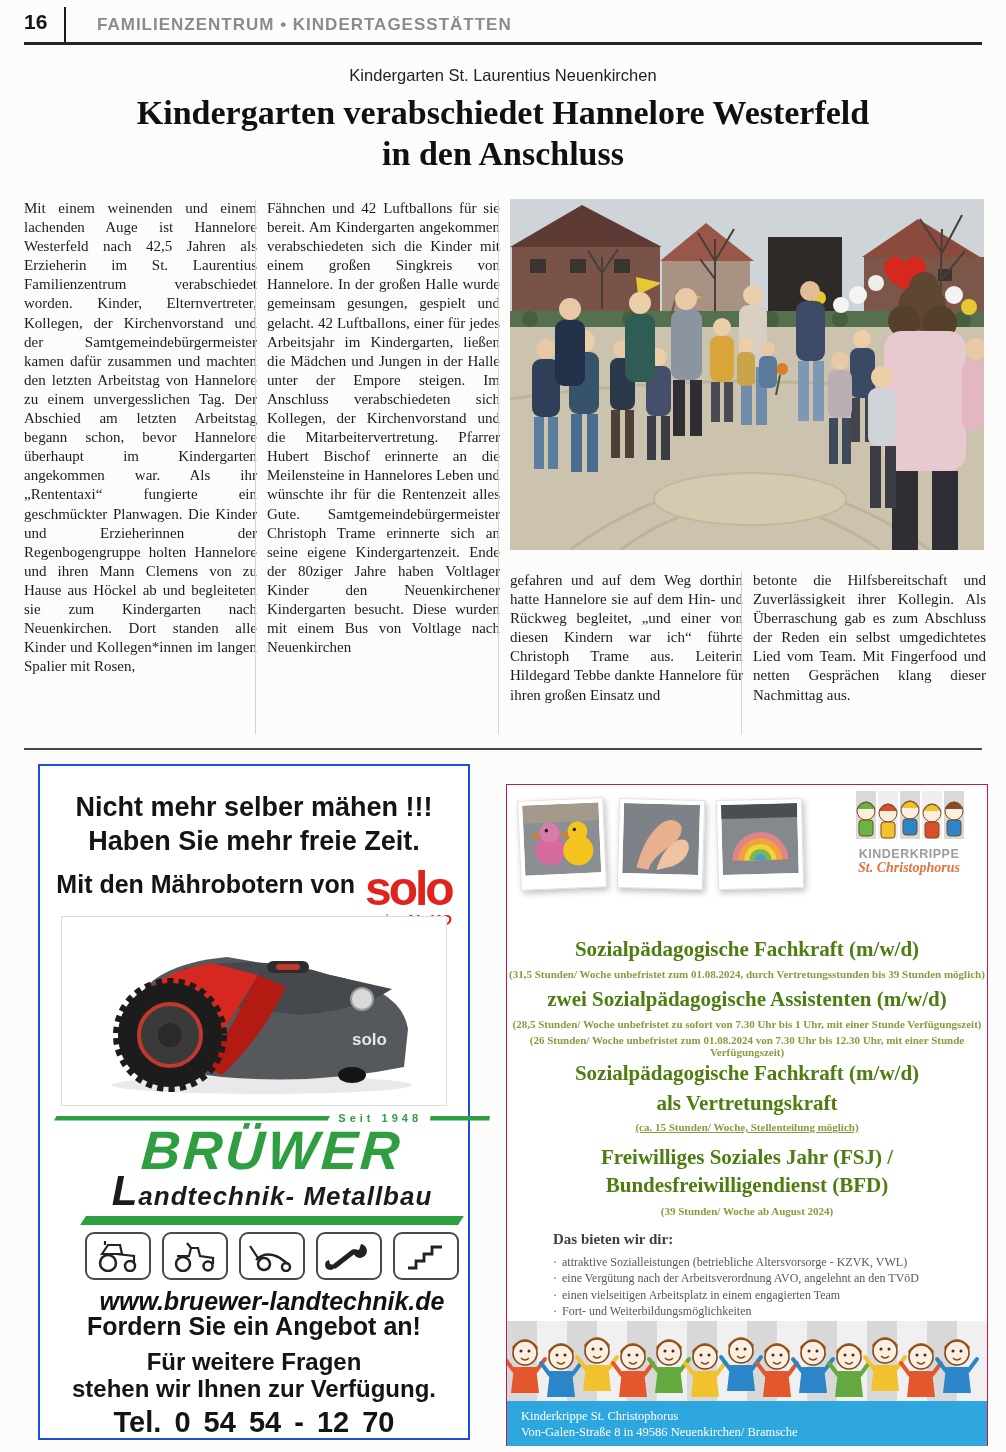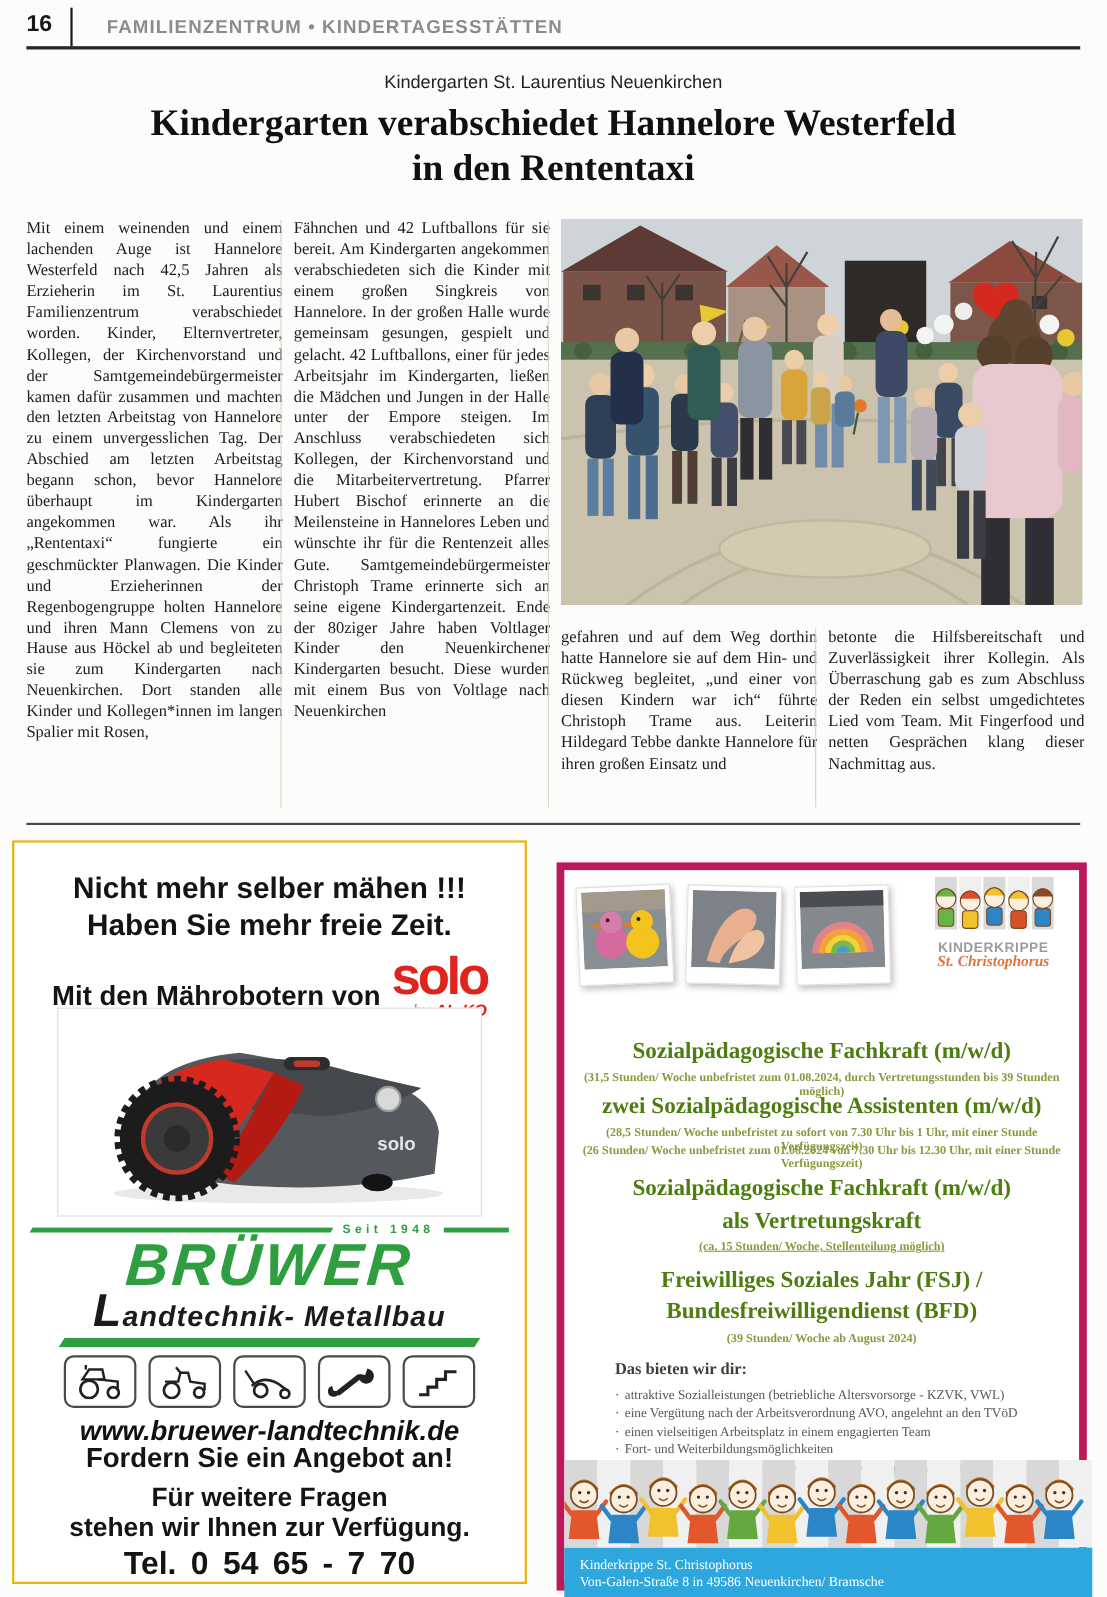--- a/index.html
+++ b/index.html
@@ -24,25 +24,25 @@
   .col4{left:753px;top:571px;height:164px;}
   .col::first-line{}
   .vsep{position:absolute;width:1px;background:#d4d4d0;}
   .sep1{left:255px;top:200px;height:534px;}
   .sep2{left:498px;top:200px;height:534px;}
   .sep3{left:741px;top:571px;height:163px;}
   .photo{position:absolute;left:510px;top:199px;width:474px;height:351px;overflow:hidden;background:#cdd3d6;}
   .mid-rule{position:absolute;left:24px;top:748px;width:958px;height:2px;background:#494949;}
 
   
-  .ad-left{position:absolute;left:11px;top:764px;width:468px;height:676px;background:#fff;border:2px solid #eab308;box-sizing:border-box;}
+  .ad-left{position:absolute;left:38px;top:764px;width:432px;height:676px;background:#fff;border:2px solid #1d4ed8;box-sizing:border-box;}
   .al-h1{position:absolute;left:0;top:26px;width:100%;text-align:center;font:bold 27px "Liberation Sans",sans-serif;}
   .al-h2{position:absolute;left:0;top:60px;width:100%;text-align:center;font:bold 27px "Liberation Sans",sans-serif;}
   .al-lead{position:absolute;left:0;top:102px;width:100%;display:flex;justify-content:center;align-items:flex-start;gap:10px;}
-  .al-lead-text{font:bold 25px "Liberation Sans",sans-serif;margin-top:24px;}
+  .al-lead-text{font:bold 25px "Liberation Sans",sans-serif;margin-top:2px;}
   .solo-wrap{display:flex;flex-direction:column;align-items:flex-end;}
   .solo{font:bold 48px/42px "Liberation Sans",sans-serif;color:#e0231c;letter-spacing:-3px;}
   .byalko{font:italic 15px "Liberation Sans",sans-serif;color:#8a8a8a;margin-top:1px;}
   .byalko b{color:#e0231c;font-style:italic;letter-spacing:0;}
   .mower-frame{position:absolute;left:50%;top:150px;transform:translateX(-50%);width:384px;height:188px;border:1px solid #dcdcdc;background:#fff;}
   .bruewer{position:absolute;left:14px;top:346px;width:436px;height:186px;text-align:center;}
   .bw-top{display:flex;align-items:center;gap:8px;height:12px;}
   .bw-topbar{flex:1;height:5px;background:#2f9e41;clip-path:polygon(1% 0,100% 0,99% 100%,0 100%);}
   .bw-seit{font:bold 11px "Liberation Sans",sans-serif;color:#2f9e41;letter-spacing:4px;white-space:nowrap;}
   .bw-name{font:italic 900 54px/52px "Liberation Sans",sans-serif;color:#2f9e41;letter-spacing:3px;transform:skewX(-4deg);}
@@ -51,21 +51,21 @@
   .bw-bar{height:9px;width:88%;margin:5px auto 7px;background:#2f9e41;clip-path:polygon(1.5% 0,100% 0,98.5% 100%,0 100%);}
   .bw-icons{display:flex;justify-content:center;gap:11px;}
   .bw-ic{width:62px;height:44px;border:2px solid #4a4a4a;border-radius:9px;display:flex;align-items:center;justify-content:center;background:#fff;}
   .bw-web{margin-top:7px;font:italic bold 25px "Liberation Sans",sans-serif;color:#111;}
   .al-cta{position:absolute;left:0;top:546px;width:100%;text-align:center;font:bold 25px "Liberation Sans",sans-serif;}
   .al-n1{position:absolute;left:0;top:582px;width:100%;text-align:center;font:bold 24px "Liberation Sans",sans-serif;}
   .al-n2{position:absolute;left:0;top:609px;width:100%;text-align:center;font:bold 24px "Liberation Sans",sans-serif;}
   .al-tel{position:absolute;left:0;top:640px;width:100%;text-align:center;font:bold 29px "Liberation Sans",sans-serif;word-spacing:5px;}
 
   
-  .ad-right{position:absolute;left:506px;top:784px;width:482px;height:662px;background:#fff;border:7px solid #be185d;box-sizing:border-box;}
+  .ad-right{position:absolute;left:506px;top:784px;width:482px;height:662px;background:#fff;border:1px solid #be185d;box-sizing:border-box;}
   .polaroids{position:absolute;left:12px;top:14px;display:flex;gap:13px;}
   .polaroid{width:86px;height:90px;background:#fff;border:1px solid #e0e0e0;box-shadow:2px 3px 6px rgba(0,0,0,.25);padding:4px 4px 12px;box-sizing:border-box;}
   .p1{transform:rotate(-2.5deg);}
   .p2{transform:rotate(1.5deg);}
   .p3{transform:rotate(-1.5deg);}
   .kk-logo{position:absolute;right:22px;top:6px;width:112px;text-align:center;}
   .kk-l1{font:bold 12.5px "Liberation Sans",sans-serif;color:#9c9c9c;letter-spacing:.5px;}
   .kk-l2{font:italic bold 14px "Liberation Serif",serif;color:#e0743c;margin-top:-1px;}
   .jt{position:absolute;left:0;width:100%;text-align:center;font:bold 21px "Liberation Serif",serif;color:#4d7c0f;}
   .js{position:absolute;left:0;width:100%;text-align:center;font:bold 11px "Liberation Serif",serif;color:#8d983e;}
@@ -83,21 +83,21 @@
 <div class="page">
 
   <div class="hdr-num">16</div>
   <div class="hdr-vbar"></div>
   <div class="hdr-title">FAMILIENZENTRUM • KINDERTAGESSTÄTTEN</div>
   <div class="hdr-rule"></div>
 
   <div class="kicker">Kindergarten St. Laurentius Neuenkirchen</div>
   <div class="headline">
     <div>Kindergarten verabschiedet  Hannelore Westerfeld</div>
-    <div>in den Rententaxi</div>
+    <div>in den Anschluss</div>
   </div>
 
   <div class="col col1">Mit einem weinenden und einem lachenden Auge ist Hannelore Westerfeld nach 42,5 Jahren als Erzieherin im St. Laurentius Familienzentrum verabschiedet worden. Kinder, Elternvertreter, Kollegen, der Kirchenvorstand und der Samtgemeindebürgermeister kamen dafür zusammen und machten den letzten Arbeitstag von Hannelore zu einem unvergesslichen Tag. Der Abschied am letzten Arbeitstag begann schon, bevor Hannelore überhaupt im Kindergarten angekommen war. Als ihr „Rententaxi“ fungierte ein geschmückter Planwagen. Die Kinder und Erzieherinnen der Regenbogengruppe holten Hannelore und ihren Mann Clemens von zu Hause aus Höckel ab und begleiteten sie zum Kindergarten nach Neuenkirchen. Dort standen alle Kinder und Kollegen*innen im langen Spalier mit Rosen,</div>
   <div class="col col2">Fähnchen und 42 Luftballons für sie bereit. Am Kindergarten angekommen verabschiedeten sich die Kinder mit einem großen Singkreis von Hannelore. In der großen Halle wurde gemeinsam gesungen, gespielt und gelacht. 42 Luftballons, einer für jedes Arbeitsjahr im Kindergarten, ließen die Mädchen und Jungen in der Halle unter der Empore steigen. Im Anschluss verabschiedeten sich Kollegen, der Kirchenvorstand und die Mitarbeitervertretung. Pfarrer Hubert Bischof erinnerte an die Meilensteine in Hannelores Leben und wünschte ihr für die Rentenzeit alles Gute. Samtgemeindebürgermeister Christoph Trame erinnerte sich an seine eigene Kindergartenzeit. Ende der 80ziger Jahre haben Voltlager Kinder den Neuenkirchener Kindergarten besucht. Diese wurden mit einem Bus von Voltlage nach Neuenkirchen</div>
   <div class="col col3">gefahren und auf dem Weg dorthin hatte Hannelore sie auf dem Hin- und Rückweg begleitet, „und einer von diesen Kindern war ich“ führte Christoph Trame aus. Leiterin Hildegard Tebbe dankte Hannelore für ihren großen Einsatz und</div>
   <div class="col col4">betonte die Hilfsbereitschaft und Zuverlässigkeit ihrer Kollegin. Als Überraschung gab es zum Abschluss der Reden ein selbst umgedichtetes Lied vom Team. Mit Fingerfood und netten Gesprächen klang dieser Nachmittag aus.</div>
   <div class="vsep sep1"></div>
   <div class="vsep sep2"></div>
   <div class="vsep sep3"></div>
 
@@ -319,21 +319,21 @@
               <path d="M6,28 L14,28 L14,21 L22,21 L22,14 L30,14 L30,7 L40,7" fill="none" stroke="#222" stroke-width="2.8"></path>
             </svg>
         </div>
       </div>
       <div class="bw-web">www.bruewer-landtechnik.de</div>
     </div>
 
     <div class="al-cta">Fordern Sie ein Angebot an!</div>
     <div class="al-n1">Für weitere Fragen</div>
     <div class="al-n2">stehen wir Ihnen zur Verfügung.</div>
-    <div class="al-tel">Tel. 0 54 65 - 7 70</div>
+    <div class="al-tel">Tel. 0 54 54 - 12 70</div>
   </div>
 
   <div class="ad-right">
 
     <div class="polaroids">
       <div class="polaroid p1">
         <svg width="76" height="70" viewBox="0 0 76 70">
             <rect width="76" height="70" fill="#8a8f94"></rect>
             <rect y="0" width="76" height="18" fill="#a39a8c"></rect>
             <circle cx="26" cy="46" r="15" fill="#d46a9e"></circle>

